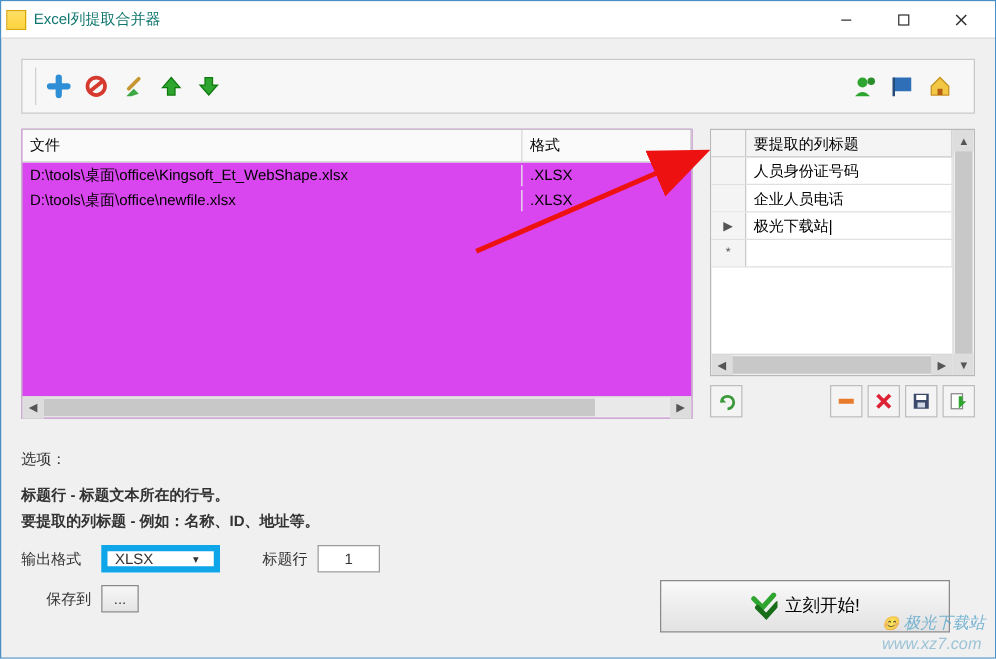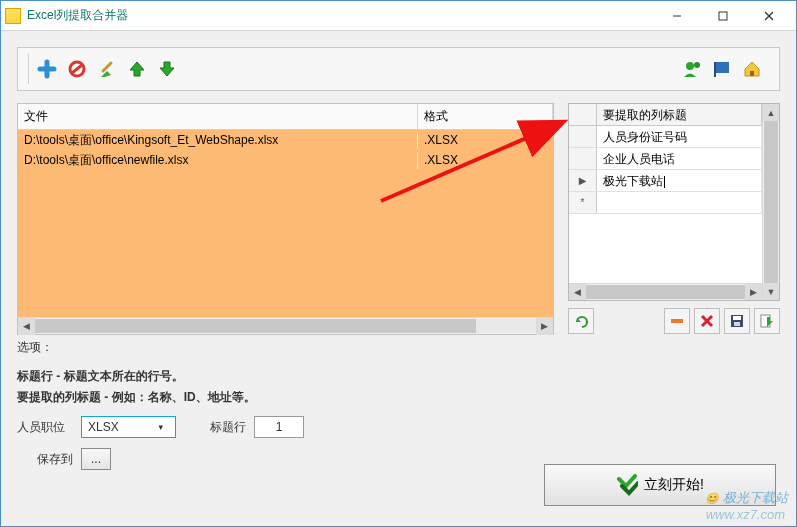--- a/index.html
+++ b/index.html
@@ -9,21 +9,21 @@
   .title-icon { width: 16px; height: 16px; margin-right: 6px; background: linear-gradient(#ffe066,#ffd43b); border: 1px solid #dba600; }
   .title-text { font-size: 12px; color: #0f766e; }
   .title-btns { margin-left: auto; display: flex; }
   .title-btn { width: 46px; height: 28px; display: flex; align-items: center; justify-content: center; color: #444; }
   .client { padding: 16px; height: calc(100% - 30px); position: relative; }
   .toolbar-wrap { border: 1px solid #c9c9c9; background: #f7f7f7; height: 44px; display: flex; align-items: center; padding: 0 10px; margin-bottom: 12px; position: relative; }
   .tb-sep { width: 4px; height: 30px; border-left: 1px solid #d0d0d0; margin: 0 2px 0 0; }
   .tb-btn { width: 26px; height: 26px; display: flex; align-items: center; justify-content: center; margin-right: 4px; cursor: pointer; }
   .tbg-right { margin-left: auto; display: flex; }
   .content-row { display: flex; gap: 14px; height: 232px; }
-  .left-panel { flex: 1; border: 1px solid #c2c2c2; background: #fdba74; display: flex; flex-direction: column; position: relative; }
+  .left-panel { flex: 1; border: 1px solid #c2c2c2; background: #d946ef; display: flex; flex-direction: column; position: relative; }
   .tbl-head { display: flex; border-bottom: 1px solid #d0d0d0; background: #fafafa; }
   .th { padding: 4px 6px; border-right: 1px solid #d8d8d8; font-size: 12px; }
   .th-file { width: 400px; }
   .th-fmt { flex: 1; }
   .tbl-body { flex: 1; overflow: hidden; }
   .tr { display: flex; height: 20px; align-items: center; }
   .td-file { width: 400px; padding: 0 6px; border-right: 1px solid #eee; white-space: nowrap; overflow: hidden; }
   .td-fmt { flex: 1; padding: 0 6px; }
   .hscr { height: 17px; background: #efefef; border-top: 1px solid #d8d8d8; display: flex; align-items: center; }
   .hscr-track { flex: 1; height: 14px; background: #e9e9e9; position: relative; }
@@ -40,32 +40,32 @@
   .rg-caret::after { content:''; display:inline-block; width:0; height:12px; border-left:1px solid #000; vertical-align:middle; margin-left:1px;animation:bl 1s step-start infinite;}
   @keyframes bl { 50%{opacity:0;} }
   .rg-wrap { display:flex; height:100%; }
   .rg-content { flex:1; display:flex; flex-direction:column; }
   .vs-rail { width:17px; background:#efefef; border-left:1px solid #d8d8d8; display:flex; flex-direction:column; }
   .vs-thumb { background:#c8c8c8; width:14px; margin:0 auto; }
   .vs-btn { height:17px; background:#ddd; display:flex;align-items:center;justify-content:center;font-size:9px;color:#555;}
   .right-toolbar { margin-top: 6px; height: 28px; display: flex; align-items: center; }
   .rt-btn { width: 26px; height: 26px; border: 1px solid #bdbdbd; background: #f4f4f4; margin-left: 4px; display:flex;align-items:center;justify-content:center; cursor:pointer;}
   .rt-first { border: 1px solid #bdbdbd; background:#f4f4f4; width:26px; height:26px; display:flex;align-items:center;justify-content:center;cursor:pointer;}
-  .options { margin-top: 4px; font-size: 12px; color: #333; }
+  .options { margin-top: 24px; font-size: 12px; color: #333; }
   .options .lbl-strong { margin-bottom: 8px; display:inline-block; }
   .opt-desc { margin: 4px 0; font-weight: bold; }
   .form-row { display: flex; align-items: center; margin-top: 10px; gap: 8px; }
   .form-lbl { width: 56px; }
-  .select { width: 95px; height: 22px; border: 1px solid #0ea5e9; background: #fff; display:flex;align-items:center;justify-content:space-between; padding: 0 12px 0 6px;}
+  .select { width: 95px; height: 22px; border: 5px solid #0ea5e9; background: #fff; display:flex;align-items:center;justify-content:space-between; padding: 0 12px 0 6px;}
   .select-arrow { font-size:9px; color:#333; }
   .num-input { width: 50px; height: 22px; border: 1px solid #9a9a9a; background:#fff; text-align:center; display:flex;align-items:center;justify-content:center;}
   .save-row { display:flex; align-items:center; margin-top:10px; gap:8px; }
   .text-input { width: 390px; height: 22px; border:1px solid #9a9a9a; background:#fff; padding:0 6px; display:flex;align-items:center;}
   .browse-btn { width: 30px; height:22px; border:1px solid #8a8a8a; background:linear-gradient(#f8f8f8,#e4e4e4); display:flex;align-items:center;justify-content:center; cursor:pointer;}
-  .start-btn { position:absolute; right:20px; bottom:20px; width:232px; height:42px; border:1px solid #8a8a8a; background:linear-gradient(#f9f9f9,#e2e2e2); display:flex;align-items:center;justify-content:center;gap:6px;cursor:pointer; font-size:14px;}
+  .start-btn { position:absolute; right:36px; bottom:20px; width:232px; height:42px; border:1px solid #8a8a8a; background:linear-gradient(#f9f9f9,#e2e2e2); display:flex;align-items:center;justify-content:center;gap:6px;cursor:pointer; font-size:14px;}
   .watermark { position:absolute; right:8px; bottom:4px; font-size:13px; color:#88b8d0; opacity:.8; font-style:italic; pointer-events:none;}
   .watermark .b { color:#5aa6cc; }
   .annot-arrow { position:absolute; pointer-events:none; z-index:50; }
   svg { display:block; }
 </style>
 </head>
 <body>
 
 <div class="window">
 
@@ -249,21 +249,21 @@
         </div>
       </div>
     </div>
 
     <div class="options">
       <span class="lbl-strong">选项：</span>
       <div class="opt-desc">标题行 - 标题文本所在的行号。</div>
       <div class="opt-desc">要提取的列标题 - 例如：名称、ID、地址等。</div>
 
       <div class="form-row">
-        <div class="form-lbl">人员职位</div>
+        <div class="form-lbl">输出格式</div>
         <div class="select">
           <span>XLSX</span>
           <span class="select-arrow">▾</span>
         </div>
         <div style="width:18px"></div>
         <div>标题行</div>
         <div class="num-input">
             <span>1</span>
           </div>
       </div>

